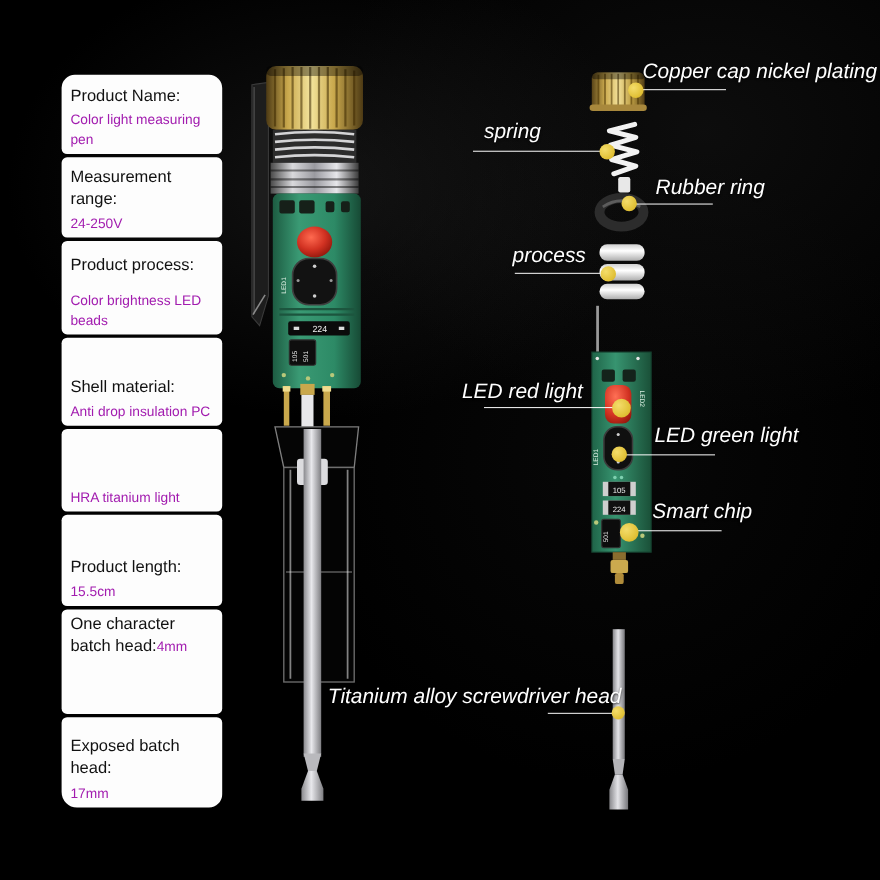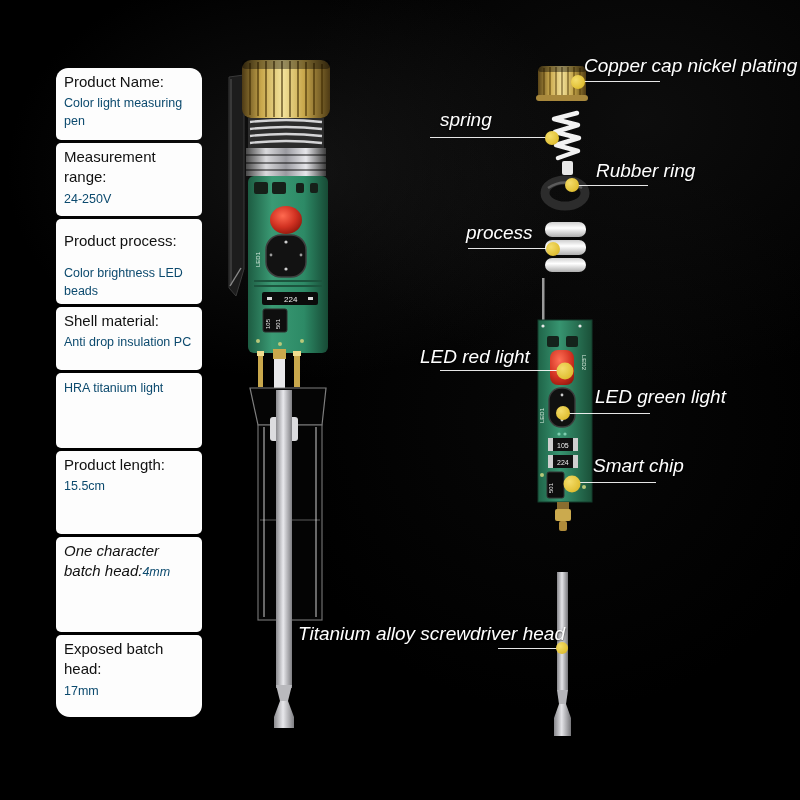--- a/index.html
+++ b/index.html
@@ -12,28 +12,28 @@
       #000;
     font-family:"Liberation Sans", sans-serif;
   }
   
   .spec-column{
     position:absolute;left:56px;top:68px;width:146px;
     display:flex;flex-direction:column;gap:3px;
   }
   .spec-box{
     background:#fdfdfd;border-radius:5px;
-    display:flex;flex-direction:column;justify-content:flex-start;
+    display:flex;flex-direction:column;justify-content:flex-end;
     padding:4px 8px;box-sizing:border-box;color:#161616;
   }
   .spec-box:first-child{border-radius:12px 12px 5px 5px;}
   .spec-box:last-child{border-radius:5px 5px 12px 14px;}
   .spec-label{font-size:15px;line-height:1.35;color:#111;}
-  .spec-value{font-size:12.5px;line-height:1.4;color:#0c4a6e;margin-top:3px;}
-  .spec-box.inline{display:block;font-style:italic;}
+  .spec-value{font-size:12.5px;line-height:1.4;color:#a21caf;margin-top:3px;}
+  .spec-box.inline{display:block;}
   .spec-box.inline .spec-label{display:inline;}
   .spec-box.inline .spec-value{display:inline;margin:0;}
   
   .callout-label{
     position:absolute;color:#fff;font-size:19px;line-height:1.15;
     white-space:nowrap;text-shadow:0 1px 2px rgba(0,0,0,.8);font-style:italic;
   }
   .callout-line{position:absolute;height:1px;background:rgba(255,255,255,.9);}
   .callout-dot{
     position:absolute;width:14px;height:14px;border-radius:50%;
@@ -55,21 +55,21 @@
       <span class="spec-value">Color light measuring pen</span>
     </div>
     <div class="spec-box" style="height:73px">
       <span class="spec-label">Measurement range:</span>
       <span class="spec-value">24-250V</span>
     </div>
     <div class="spec-box" style="height:85px;justify-content:space-between;padding-top:12px;">
       <span class="spec-label">Product process:</span>
       <span class="spec-value">Color brightness LED beads</span>
     </div>
-    <div class="spec-box" style="height:63px">
+    <div class="spec-box" style="height:80px">
       <span class="spec-label">Shell material:</span>
       <span class="spec-value">Anti drop insulation PC</span>
     </div>
     <div class="spec-box" style="height:75px">
       <span class="spec-value">HRA titanium light</span>
     </div>
     <div class="spec-box" style="height:83px">
       <span class="spec-label">Product length:</span>
       <span class="spec-value">15.5cm</span>
     </div>

